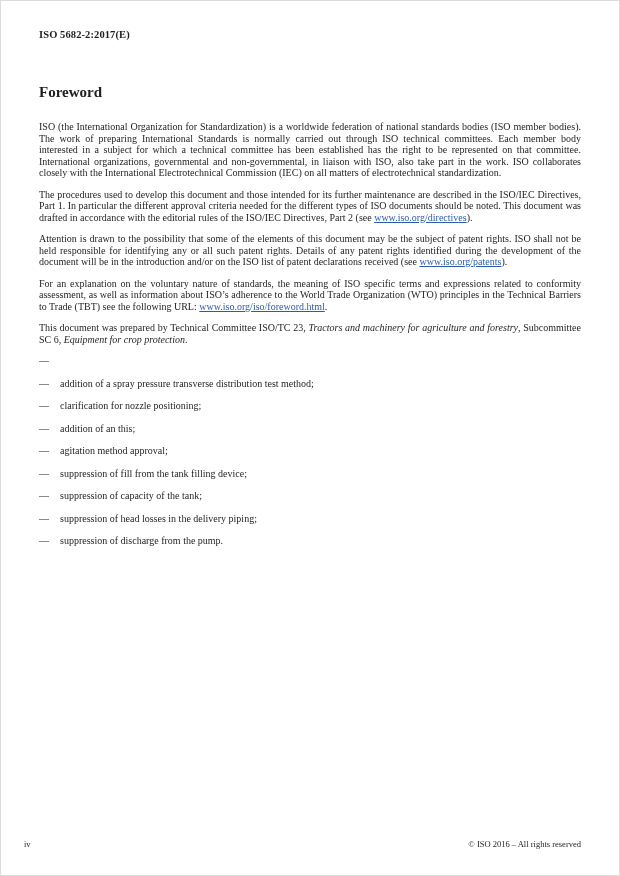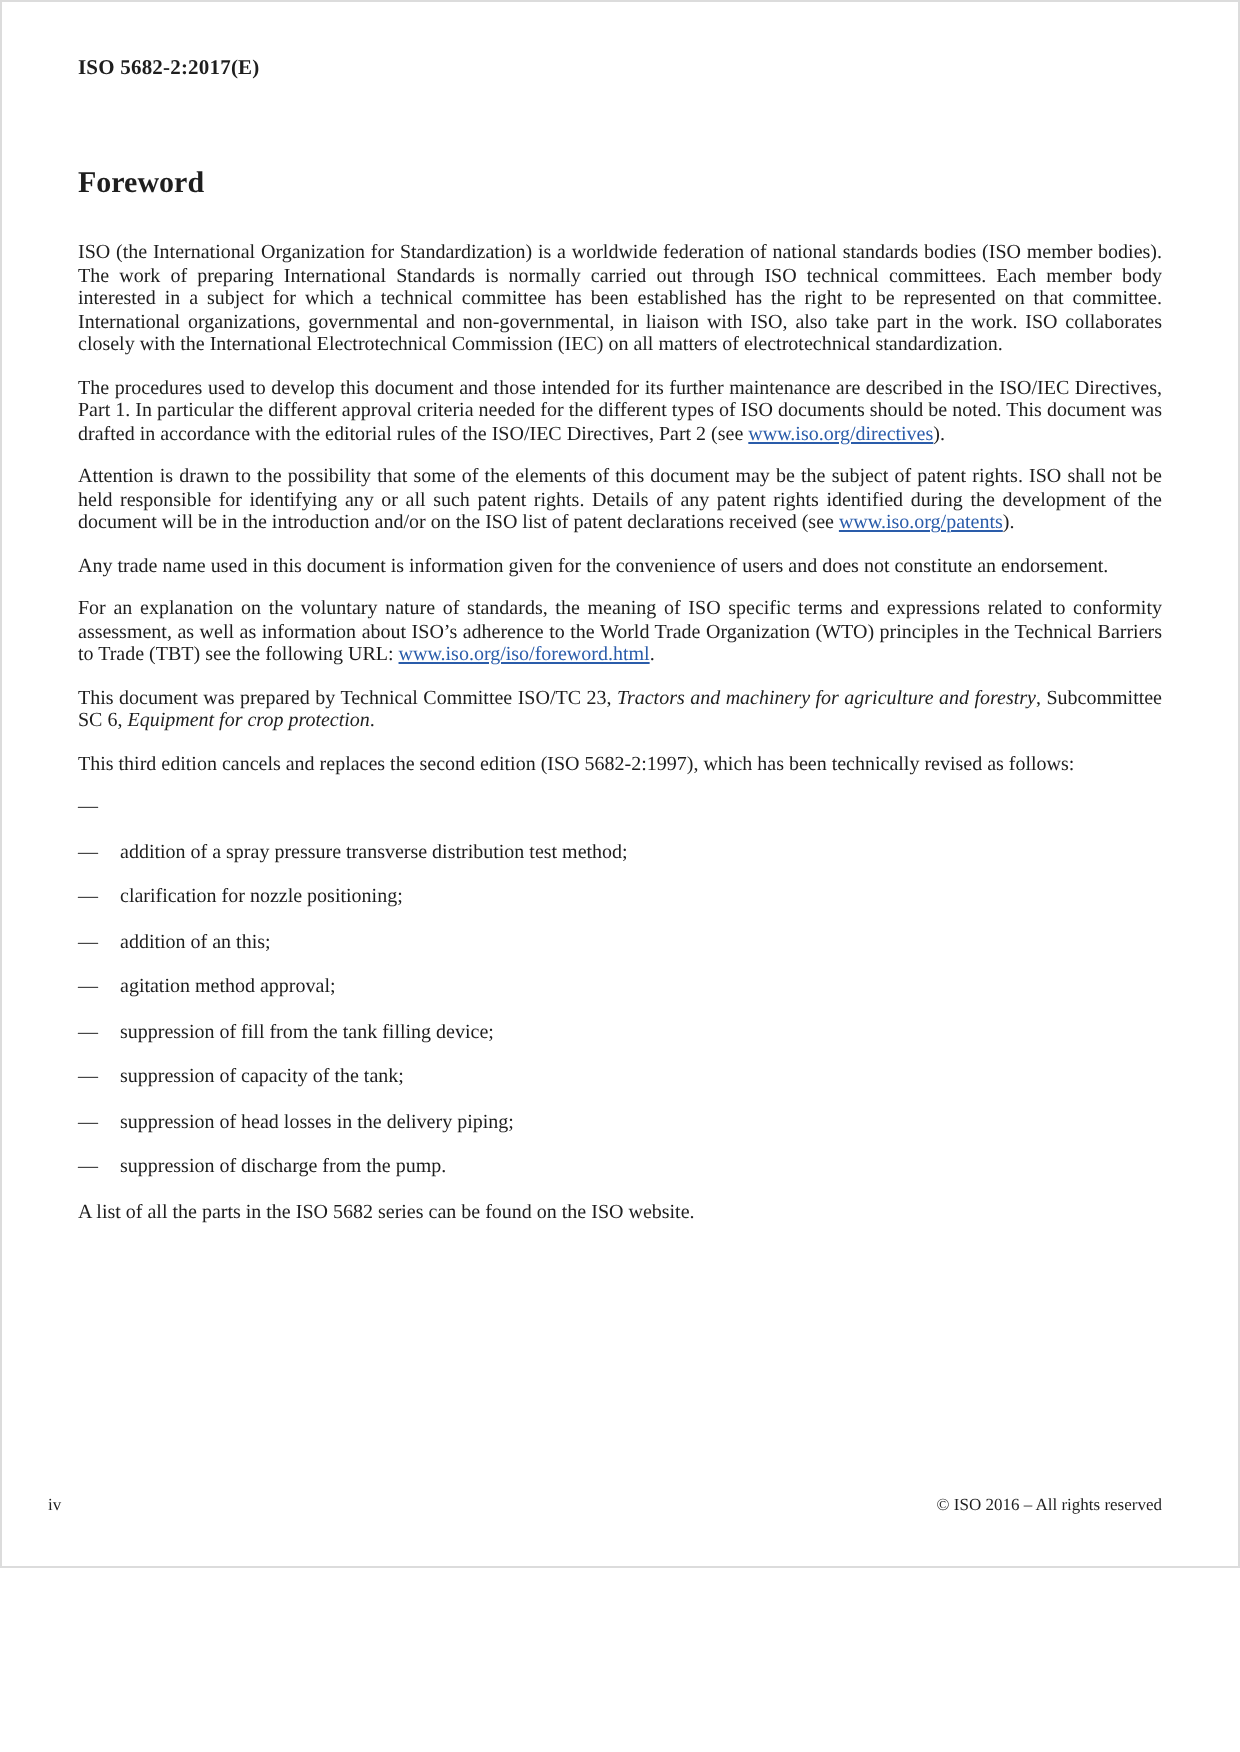--- a/index.html
+++ b/index.html
@@ -6,21 +6,21 @@
   html, body { background: #ffffff; }
   body {
     width: 620px;
     height: 876px;
     font-family: "Liberation Serif", serif;
     color: var(--text-color, #1e1e1e);
   }
   .page {
     position: relative;
     width: 620px;
-    height: 784px;
+    height: 876px;
     background: #ffffff;
     border: 1px solid #dcdcdc;
     padding: 28px 38px 0 38px;
     overflow: hidden;
   }
   .doc-header {
     font-size: 10.5px;
     font-weight: bold;
     letter-spacing: 0.1px;
   }
@@ -70,27 +70,25 @@
   <div class="doc-header">ISO 5682-2:2017(E)</div>
 
   <h1 class="section-title">Foreword</h1>
 
   <p class="para">ISO (the International Organization for Standardization) is a worldwide federation of national standards bodies (ISO member bodies). The work of preparing International Standards is normally carried out through ISO technical committees. Each member body interested in a subject for which a technical committee has been established has the right to be represented on that committee. International organizations, governmental and non-governmental, in liaison with ISO, also take part in the work. ISO collaborates closely with the International Electrotechnical Commission (IEC) on all matters of electrotechnical standardization.</p>
 
   <p class="para"><span>The procedures used to develop this document and those intended for its further maintenance are described in the ISO/IEC Directives, Part 1. In particular the different approval criteria needed for the different types of ISO documents should be noted. This document was drafted in accordance with the editorial rules of the ISO/IEC Directives, Part 2 (see </span><a class="link" href="#">www.iso.org/directives</a><span>).</span></p>
 
   <p class="para"><span>Attention is drawn to the possibility that some of the elements of this document may be the subject of patent rights. ISO shall not be held responsible for identifying any or all such patent rights. Details of any patent rights identified during the development of the document will be in the introduction and/or on the ISO list of patent declarations received (see </span><a class="link" href="#">www.iso.org/patents</a><span>).</span></p>
 
-  <p class="para">Any trade name used in this document is information given for the convenience of users and does not constitute an endorsement.</p>
 
   <p class="para"><span>For an explanation on the voluntary nature of standards, the meaning of ISO specific terms and expressions related to conformity assessment, as well as information about ISO’s adherence to the World Trade Organization (WTO) principles in the Technical Barriers to Trade (TBT) see the following URL: </span><a class="link" href="#">www.iso.org/iso/foreword.html</a><span>.</span></p>
 
   <p class="para"><span>This document was prepared by Technical Committee ISO/TC 23, </span><i>Tractors and machinery for agriculture and forestry</i><span>, Subcommittee SC 6, </span><i>Equipment for crop protection</i><span>.</span></p>
 
-  <p class="para">This third edition cancels and replaces the second edition (ISO 5682-2:1997), which has been technically revised as follows:</p>
 
   <div class="rev-list">
     <div class="rev-item">
         <span class="dash">—</span>
       </div>
     <div class="rev-item">
         <span class="dash">—</span>
         <span>addition of a spray pressure transverse distribution test method;</span>
       </div>
     <div class="rev-item">
@@ -116,20 +114,19 @@
     <div class="rev-item">
         <span class="dash">—</span>
         <span>suppression of head losses in the delivery piping;</span>
       </div>
     <div class="rev-item">
         <span class="dash">—</span>
         <span>suppression of discharge from the pump.</span>
       </div>
   </div>
 
-  <p class="para">A list of all the parts in the ISO 5682 series can be found on the ISO website.</p>
 
   <div class="doc-footer">
     <span>iv</span>
     <span>© ISO 2016 – All rights reserved</span>
   </div>
 
 </div>
 
 </body></html>

